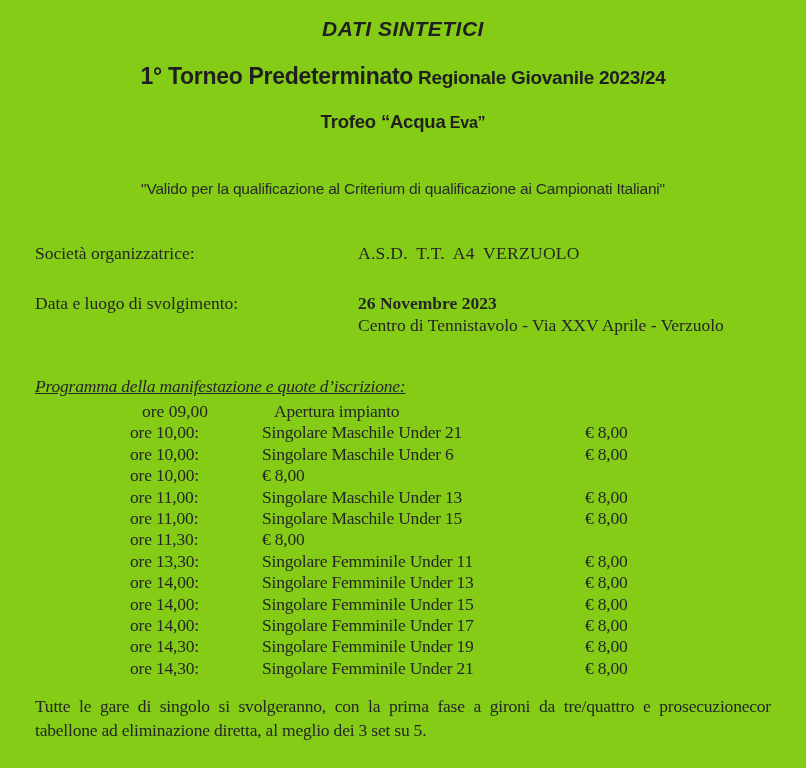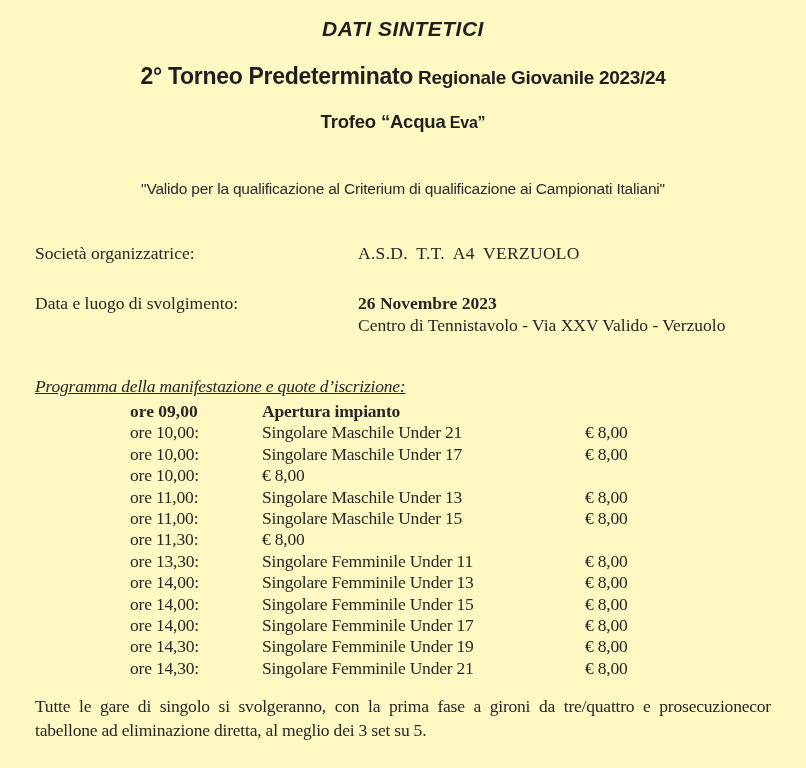--- a/index.html
+++ b/index.html
@@ -1,20 +1,20 @@
 <!DOCTYPE html>
 <html><head>
 <meta charset="utf-8">
 <style>
   html,body{margin:0;padding:0;background:#e9e9e9;}
   .page{
     position:relative;
     width:806px;height:768px;
     margin:0 auto;
-    background:#fef9c3;
+    background:#84cc16;
     color:#262626;
     font-family:"Liberation Serif", serif;
     overflow:hidden;
     box-sizing:border-box;
   }
   
   .doc-title{
     padding-top:17px;
     text-align:center;
     font-family:"Liberation Sans", sans-serif;
@@ -83,21 +83,21 @@
     letter-spacing:-.2px;
   }
   .srow{
     display:flex;
     line-height:21.4px;
     height:21.4px;
   }
   .stime{margin-left:130px;width:132px;flex:0 0 132px;}
   .sevent{width:323px;flex:0 0 323px;}
   .sfee{width:80px;flex:0 0 80px;}
-  .srow.opening{font-weight:bold;}
+  .srow.opening{font-weight:normal;padding-left:12px;}
   .srow.opening .stime{letter-spacing:0;}
   
   .closing-note{
     margin:15px 35px 0 35px;
     font-size:17.5px;
     line-height:24px;
     letter-spacing:-.2px;
   }
   .closing-line1{
     text-align:justify;
@@ -106,55 +106,55 @@
     overflow:hidden;
   }
 </style>
 </head>
 <body>
 
 <div class="page">
 
   <div class="doc-title">DATI SINTETICI</div>
 
-  <div class="tournament-line"><span class="tournament-main">2° Torneo Predeterminato</span><span class="tournament-rest"> Regionale Giovanile 2023/24</span></div>
+  <div class="tournament-line"><span class="tournament-main">1° Torneo Predeterminato</span><span class="tournament-rest"> Regionale Giovanile 2023/24</span></div>
 
   <div class="trophy-line"><span>Trofeo “Acqua</span><span class="trophy-name"> Eva”</span></div>
 
   <div class="validity-note">"Valido per la qualificazione al Criterium di qualificazione ai Campionati Italiani"</div>
 
   <div class="info-row first">
     <div class="info-label">Società organizzatrice:</div>
     <div class="info-value org-value">A.S.D. T.T. A4 VERZUOLO</div>
   </div>
 
   <div class="info-row second">
     <div class="info-label">Data e luogo di svolgimento:</div>
     <div class="info-value">
       <div class="date-value">26 Novembre 2023</div>
-      <div>Centro di Tennistavolo - Via XXV Valido - Verzuolo</div>
+      <div>Centro di Tennistavolo - Via XXV Aprile - Verzuolo</div>
     </div>
   </div>
 
   <div class="program-heading">Programma della manifestazione e quote d’iscrizione:</div>
 
   <div class="schedule">
     <div class="srow opening">
       <div class="stime">ore 09,00</div>
       <div class="sevent">Apertura impianto</div>
       <div class="sfee"></div>
     </div>
     <div class="srow">
       <div class="stime">ore 10,00:</div>
       <div class="sevent">Singolare Maschile Under 21</div>
       <div class="sfee">€ 8,00</div>
     </div>
     <div class="srow">
       <div class="stime">ore 10,00:</div>
-      <div class="sevent">Singolare Maschile Under 17</div>
+      <div class="sevent">Singolare Maschile Under 6</div>
       <div class="sfee">€ 8,00</div>
     </div>
     <div class="srow">
       <div class="stime">ore 10,00:</div>
       <div class="sfee">€ 8,00</div>
     </div>
     <div class="srow">
       <div class="stime">ore 11,00:</div>
       <div class="sevent">Singolare Maschile Under 13</div>
       <div class="sfee">€ 8,00</div>

